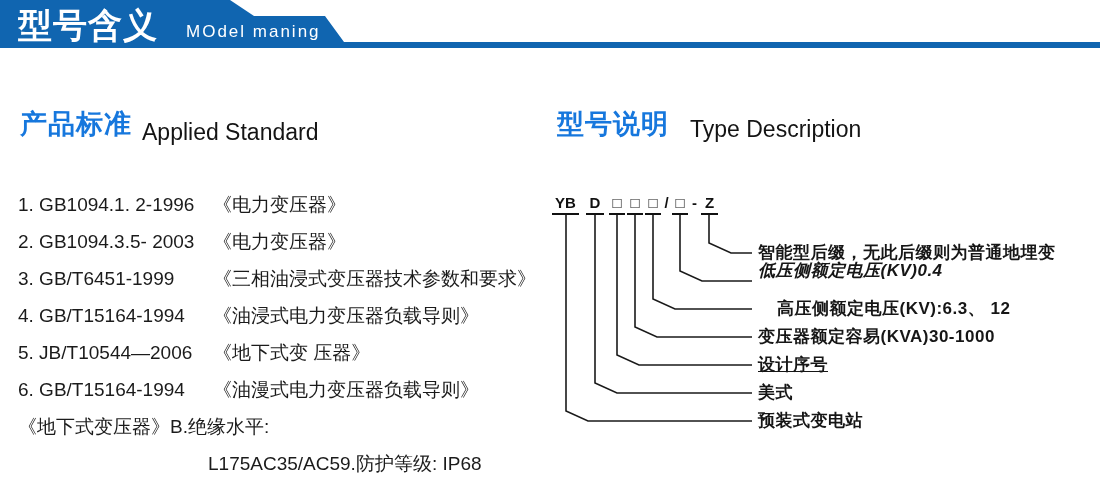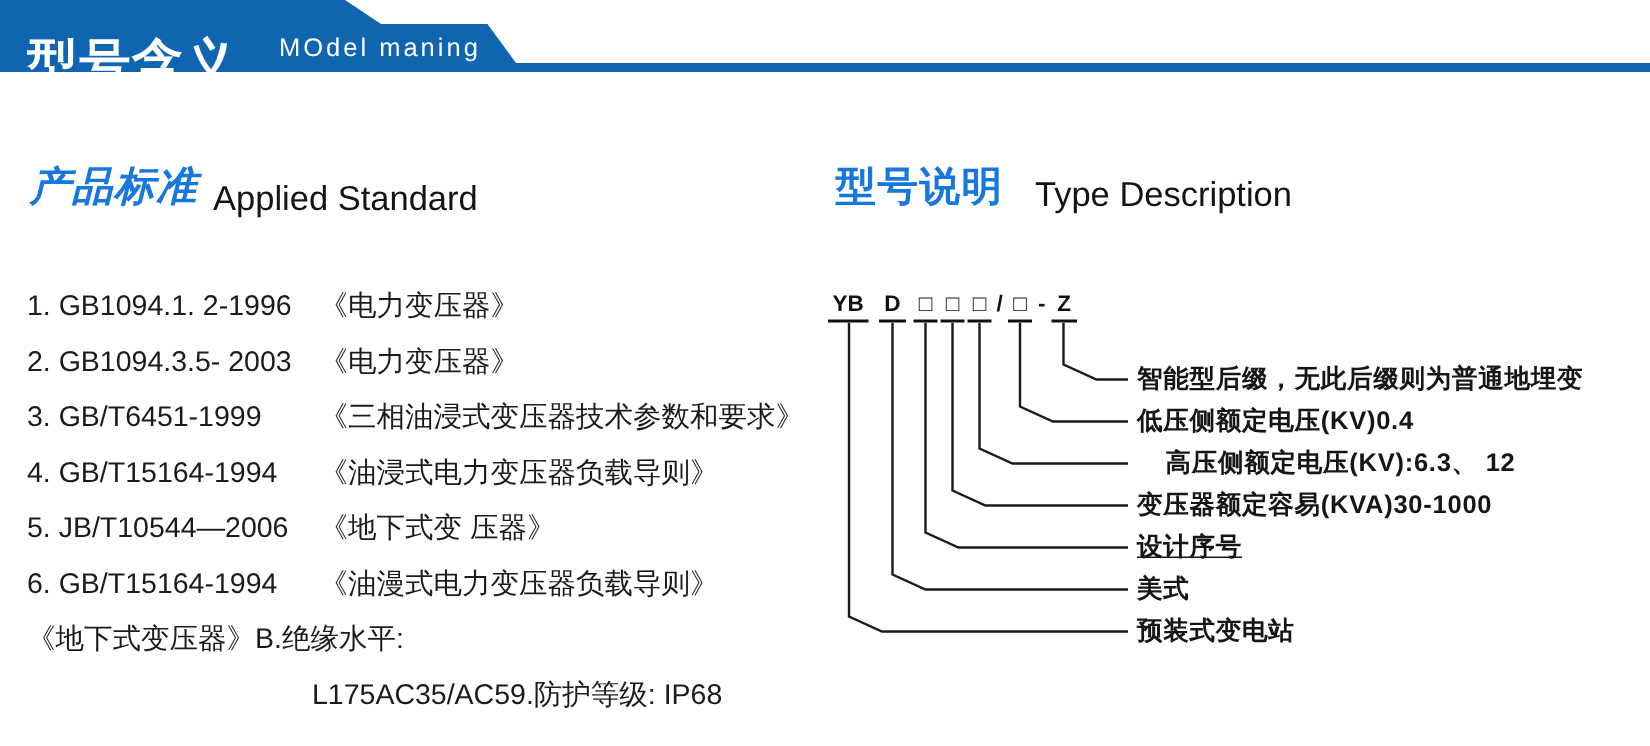--- a/index.html
+++ b/index.html
@@ -8,36 +8,36 @@
     background:#ffffff;color:#1b1b1b;
     font-family:"Liberation Sans","DejaVu Sans",sans-serif;
   }
   
   .header-bar{
     position:absolute;left:0;top:0;width:1100px;height:48px;
     background:#1065b0;
     clip-path:polygon(0 0,230px 0,254px 16px,325px 16px,344px 42px,1100px 42px,1100px 48px,0 48px);
   }
   .header-title{
-    position:absolute;left:18px;top:19px;
+    position:absolute;left:18px;top:3px;
     font-size:34px;font-weight:bold;color:#ffffff;letter-spacing:1px;white-space:nowrap;
   }
   .header-sub{
     position:absolute;left:186px;top:22px;
     font-size:17px;color:#ffffff;letter-spacing:2px;white-space:nowrap;
   }
   
   .sec-zh{
     position:absolute;font-size:27px;font-weight:bold;color:#1677dd;
     letter-spacing:1px;white-space:nowrap;
   }
   .sec-en{
     position:absolute;font-size:23px;color:#141414;white-space:nowrap;
   }
-  .sec-zh.left{left:20px;top:106px;font-style:italic;}
+  .sec-zh.left{left:20px;top:106px;}
   .sec-en.left{left:142px;top:119px;}
   .sec-zh.right{left:557px;top:106px;}
   .sec-en.right{left:690px;top:116px;}
   
   .std-list{position:absolute;left:18px;top:186px;width:530px;}
   .std-row{display:flex;height:37px;line-height:37px;font-size:19px;white-space:nowrap;}
   .std-code{width:195px;flex:0 0 195px;}
   .std-title{flex:1;}
   .std-cont{margin-left:190px;height:37px;line-height:37px;font-size:19px;white-space:nowrap;}
   
@@ -55,21 +55,21 @@
   .seg-slash{left:122px;width:9px;}
   .seg-b4{left:132px;width:16px;}
   .seg-dash{left:150px;width:9px;}
   .seg-z{left:161px;width:17px;}
   .connectors{position:absolute;left:0;top:27px;}
   .connectors path{stroke:#1a1a1a;stroke-width:1.6;fill:none;}
   .diag-label{
     position:absolute;left:218px;height:22px;line-height:22px;
     font-size:17px;font-weight:bold;color:#161616;letter-spacing:.5px;white-space:nowrap;
   }
-  .lbl-0{top:54px;}  .lbl-1{top:82px;}  .lbl-2{top:110px;margin-left:19px;} .lbl-3{top:138px;}
+  .lbl-0{top:54px;}  .lbl-1{top:72px;font-style:italic;}  .lbl-2{top:110px;margin-left:19px;} .lbl-3{top:138px;}
   .lbl-4{top:166px;text-decoration:underline;} .lbl-5{top:194px;} .lbl-6{top:222px;}
 </style>
 </head>
 <body>
 
 <div class="header-bar"></div>
 <div class="header-title">型号含义</div>
 <div class="header-sub">MOdel maning</div>
 
 <div class="sec-zh left">产品标准</div>

